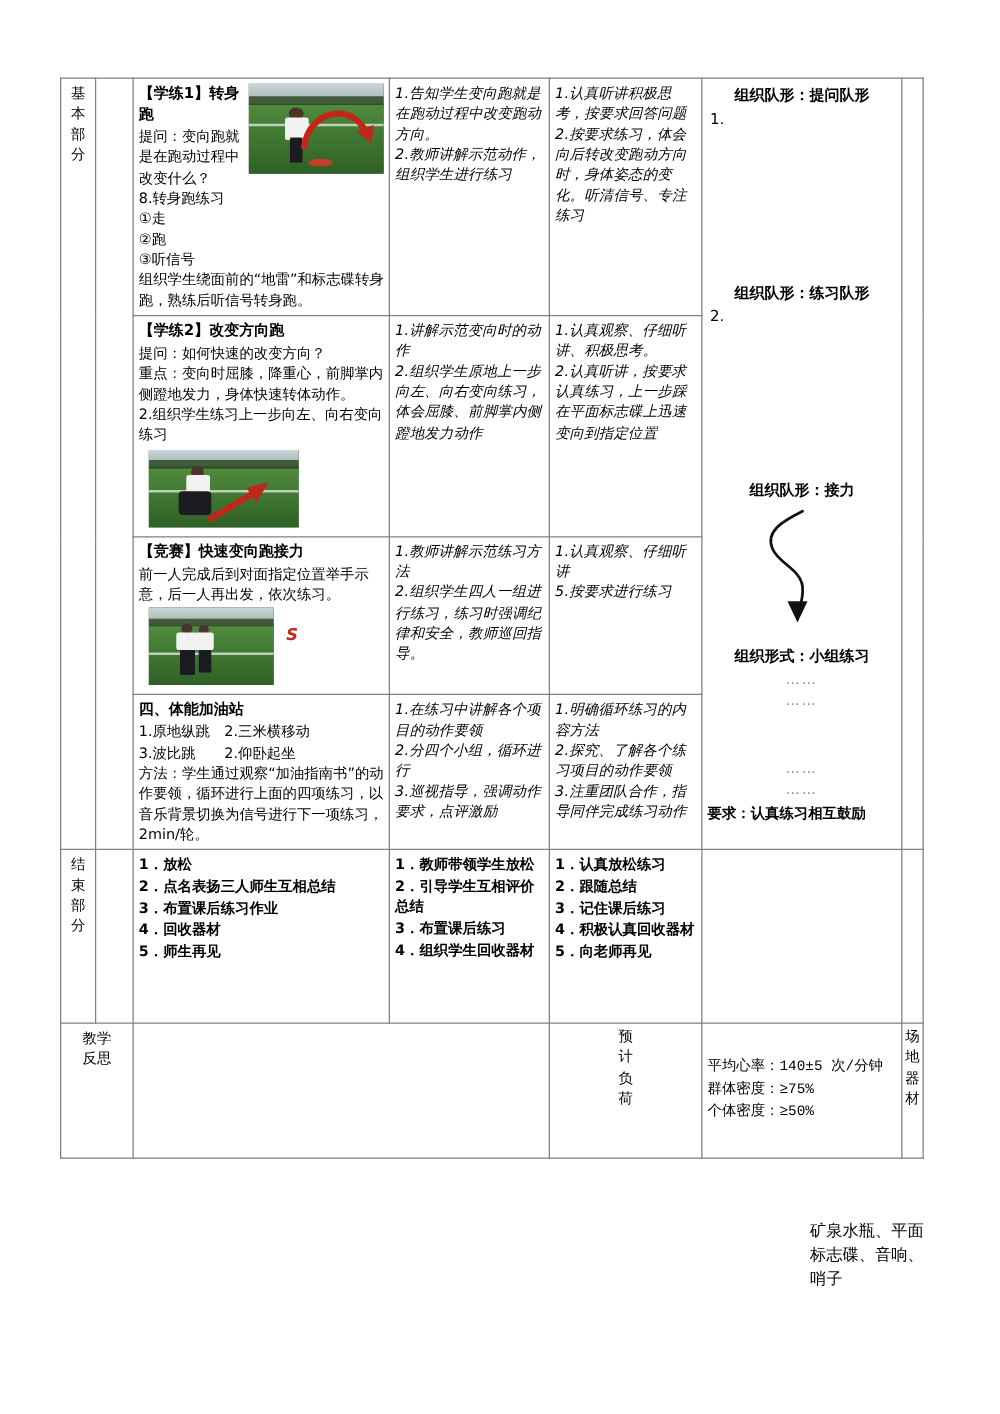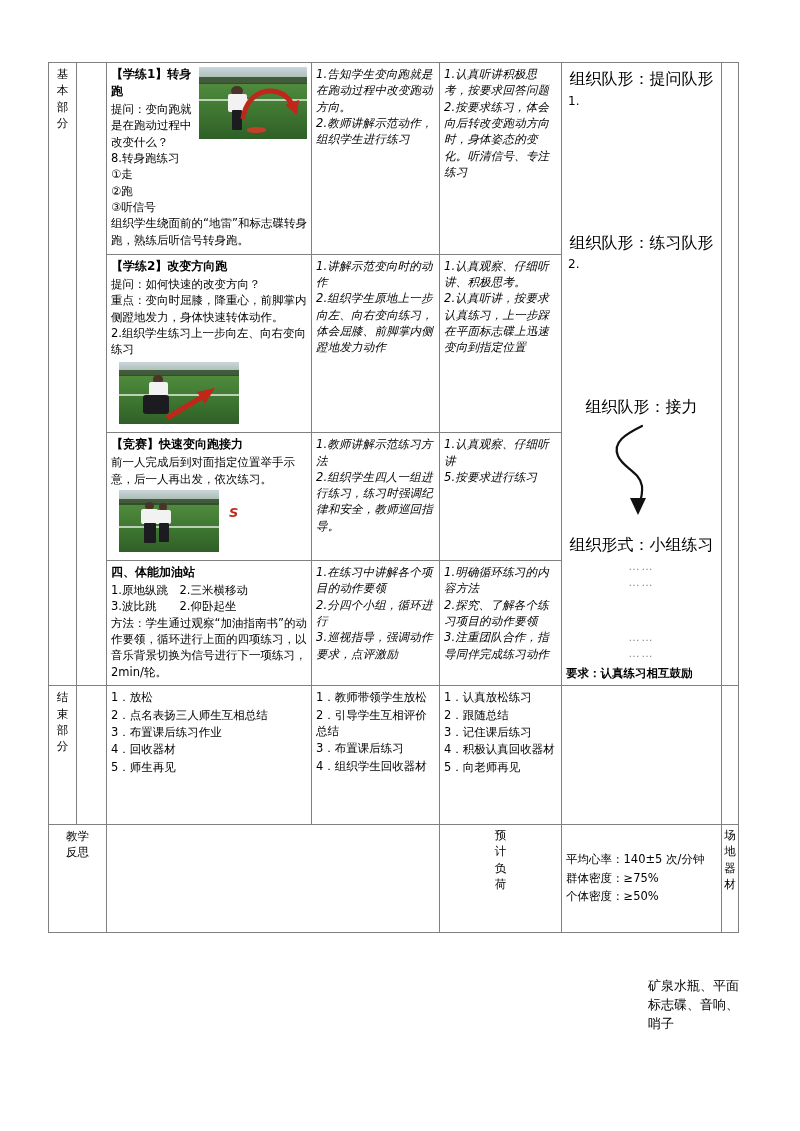--- a/index.html
+++ b/index.html
@@ -62,31 +62,31 @@
   .photo .whiteline{position:absolute;left:0;right:0;height:2px;background:rgba(255,255,255,.65);}
   .photo .figbody{position:absolute;background:#f2f2f2;border-radius:2px;}
   .photo .figlegs{position:absolute;background:#1b1b20;border-radius:1px;}
   .photo .fighead{position:absolute;background:#4a342a;border-radius:50%;}
   .photo .disc{position:absolute;background:#d23b2a;border-radius:50%;opacity:.9;}
 
   
   .photo svg{position:absolute;left:0;top:0;width:100%;height:100%;}
 
   
-  .org-title{font-weight:normal;text-align:center;font-size:16px;margin:2px 0 2px 0;}
+  .org-title{font-weight:bold;text-align:center;font-size:12px;margin:2px 0 2px 0;}
   .org-num{font-size:12px;margin:0 0 0 2px;}
   .dots{text-align:center;letter-spacing:2px;color:#8a8a8a;font-size:11px;line-height:1.5;}
   .req{font-weight:bold;font-size:11.5px;text-align:left;margin-top:2px;}
   .arrowbox{position:relative;height:96px;}
   .arrowbox svg{position:absolute;left:30px;top:0;}
 
   .redS{color:#c0271b;font-weight:bold;font-style:italic;font-size:13px;}
   .sp-list p{margin:0;font-style:italic;}
   .sp-list{letter-spacing:.2px;}
-  .wide p{margin:0 0 1px 0;}
+  .wide p{margin:0 0 1px 0;font-weight:bold;}
   .reflect td{height:100px;}
 </style>
 </head>
 <body>
 
 <div class="page">
 
   <table class="plan">
     <colgroup>
       <col class="c-phase">
@@ -322,21 +322,21 @@
         </td>
         <td colspan="2"></td>
 
         <td class="vlabel" style="width:22px;padding:2px 1px;">
           <span>预</span>
           <span>计</span>
           <span>负</span>
           <span>荷</span>
         </td>
 
-        <td style="vertical-align:middle;">
+        <td style="vertical-align:middle;font-family:Liberation Mono, monospace;">
           <p style="margin:0 0 2px 0">平均心率：140±5 次/分钟</p>
           <p style="margin:0 0 2px 0">群体密度：≥75%</p>
           <p style="margin:0">个体密度：≥50%</p>
         </td>
 
         <td class="vlabel" style="padding:2px 1px;">
           <span>场</span>
           <span>地</span>
           <span>器</span>
           <span>材</span>

